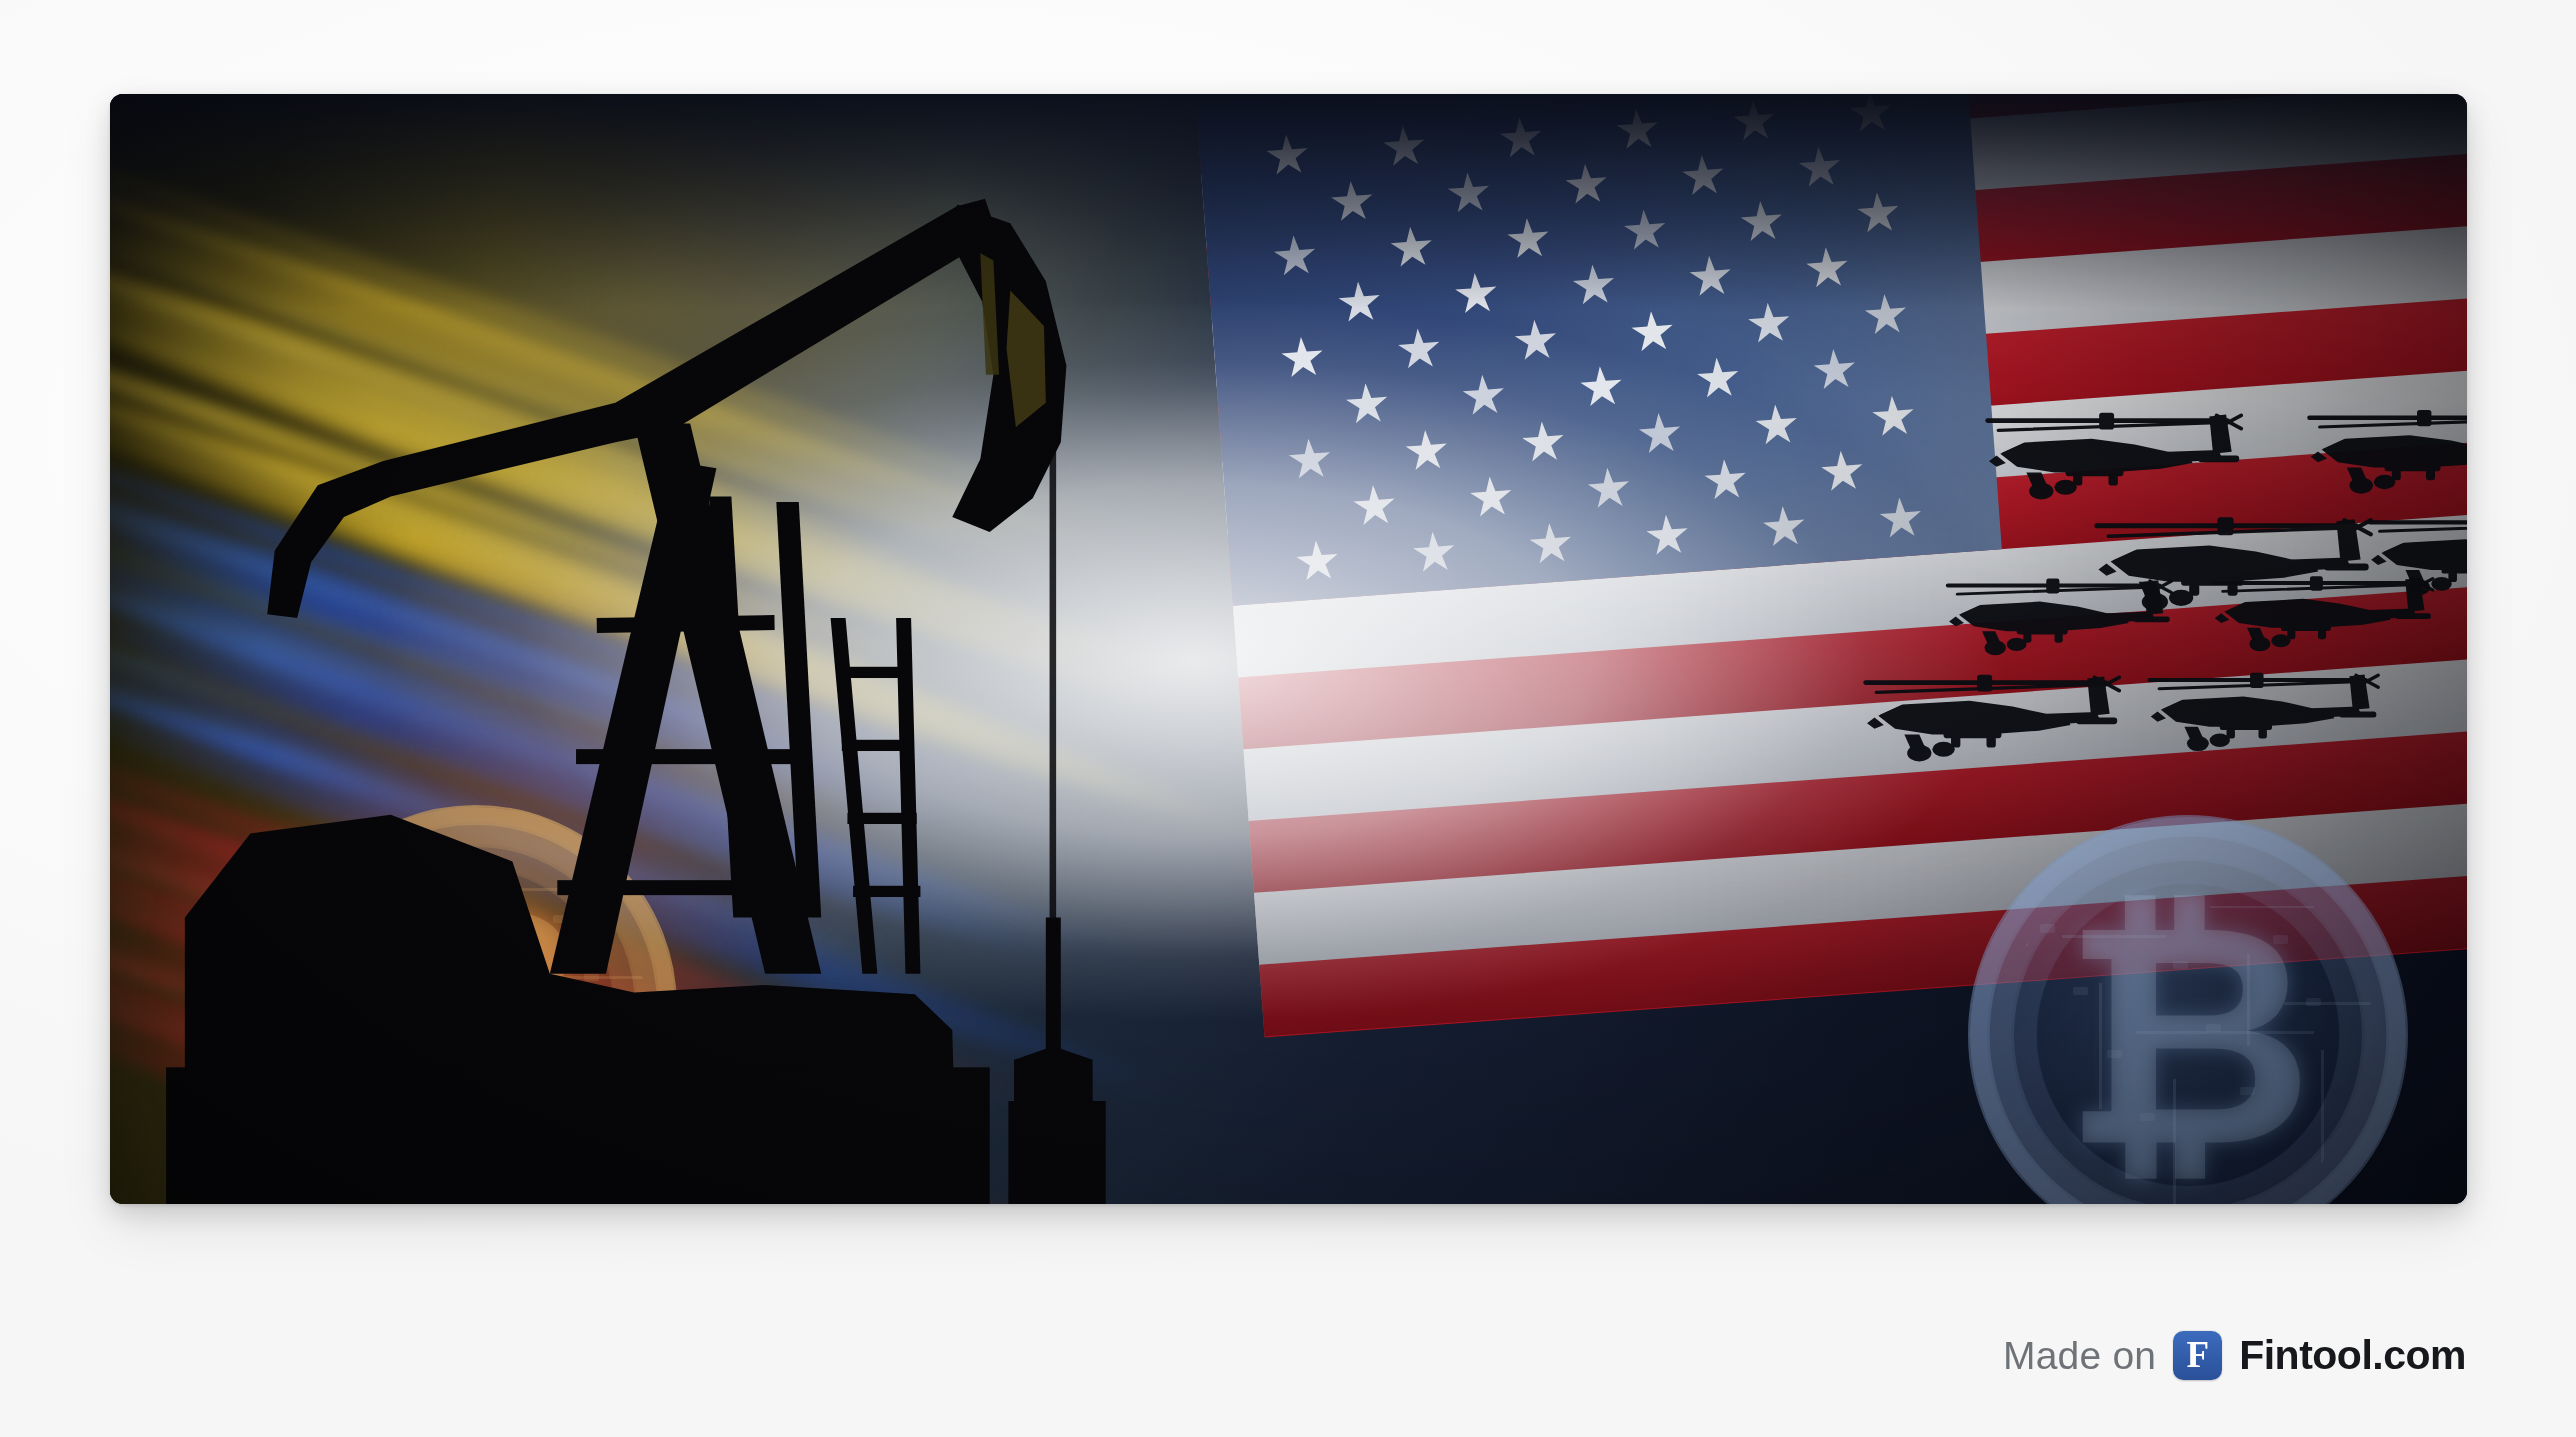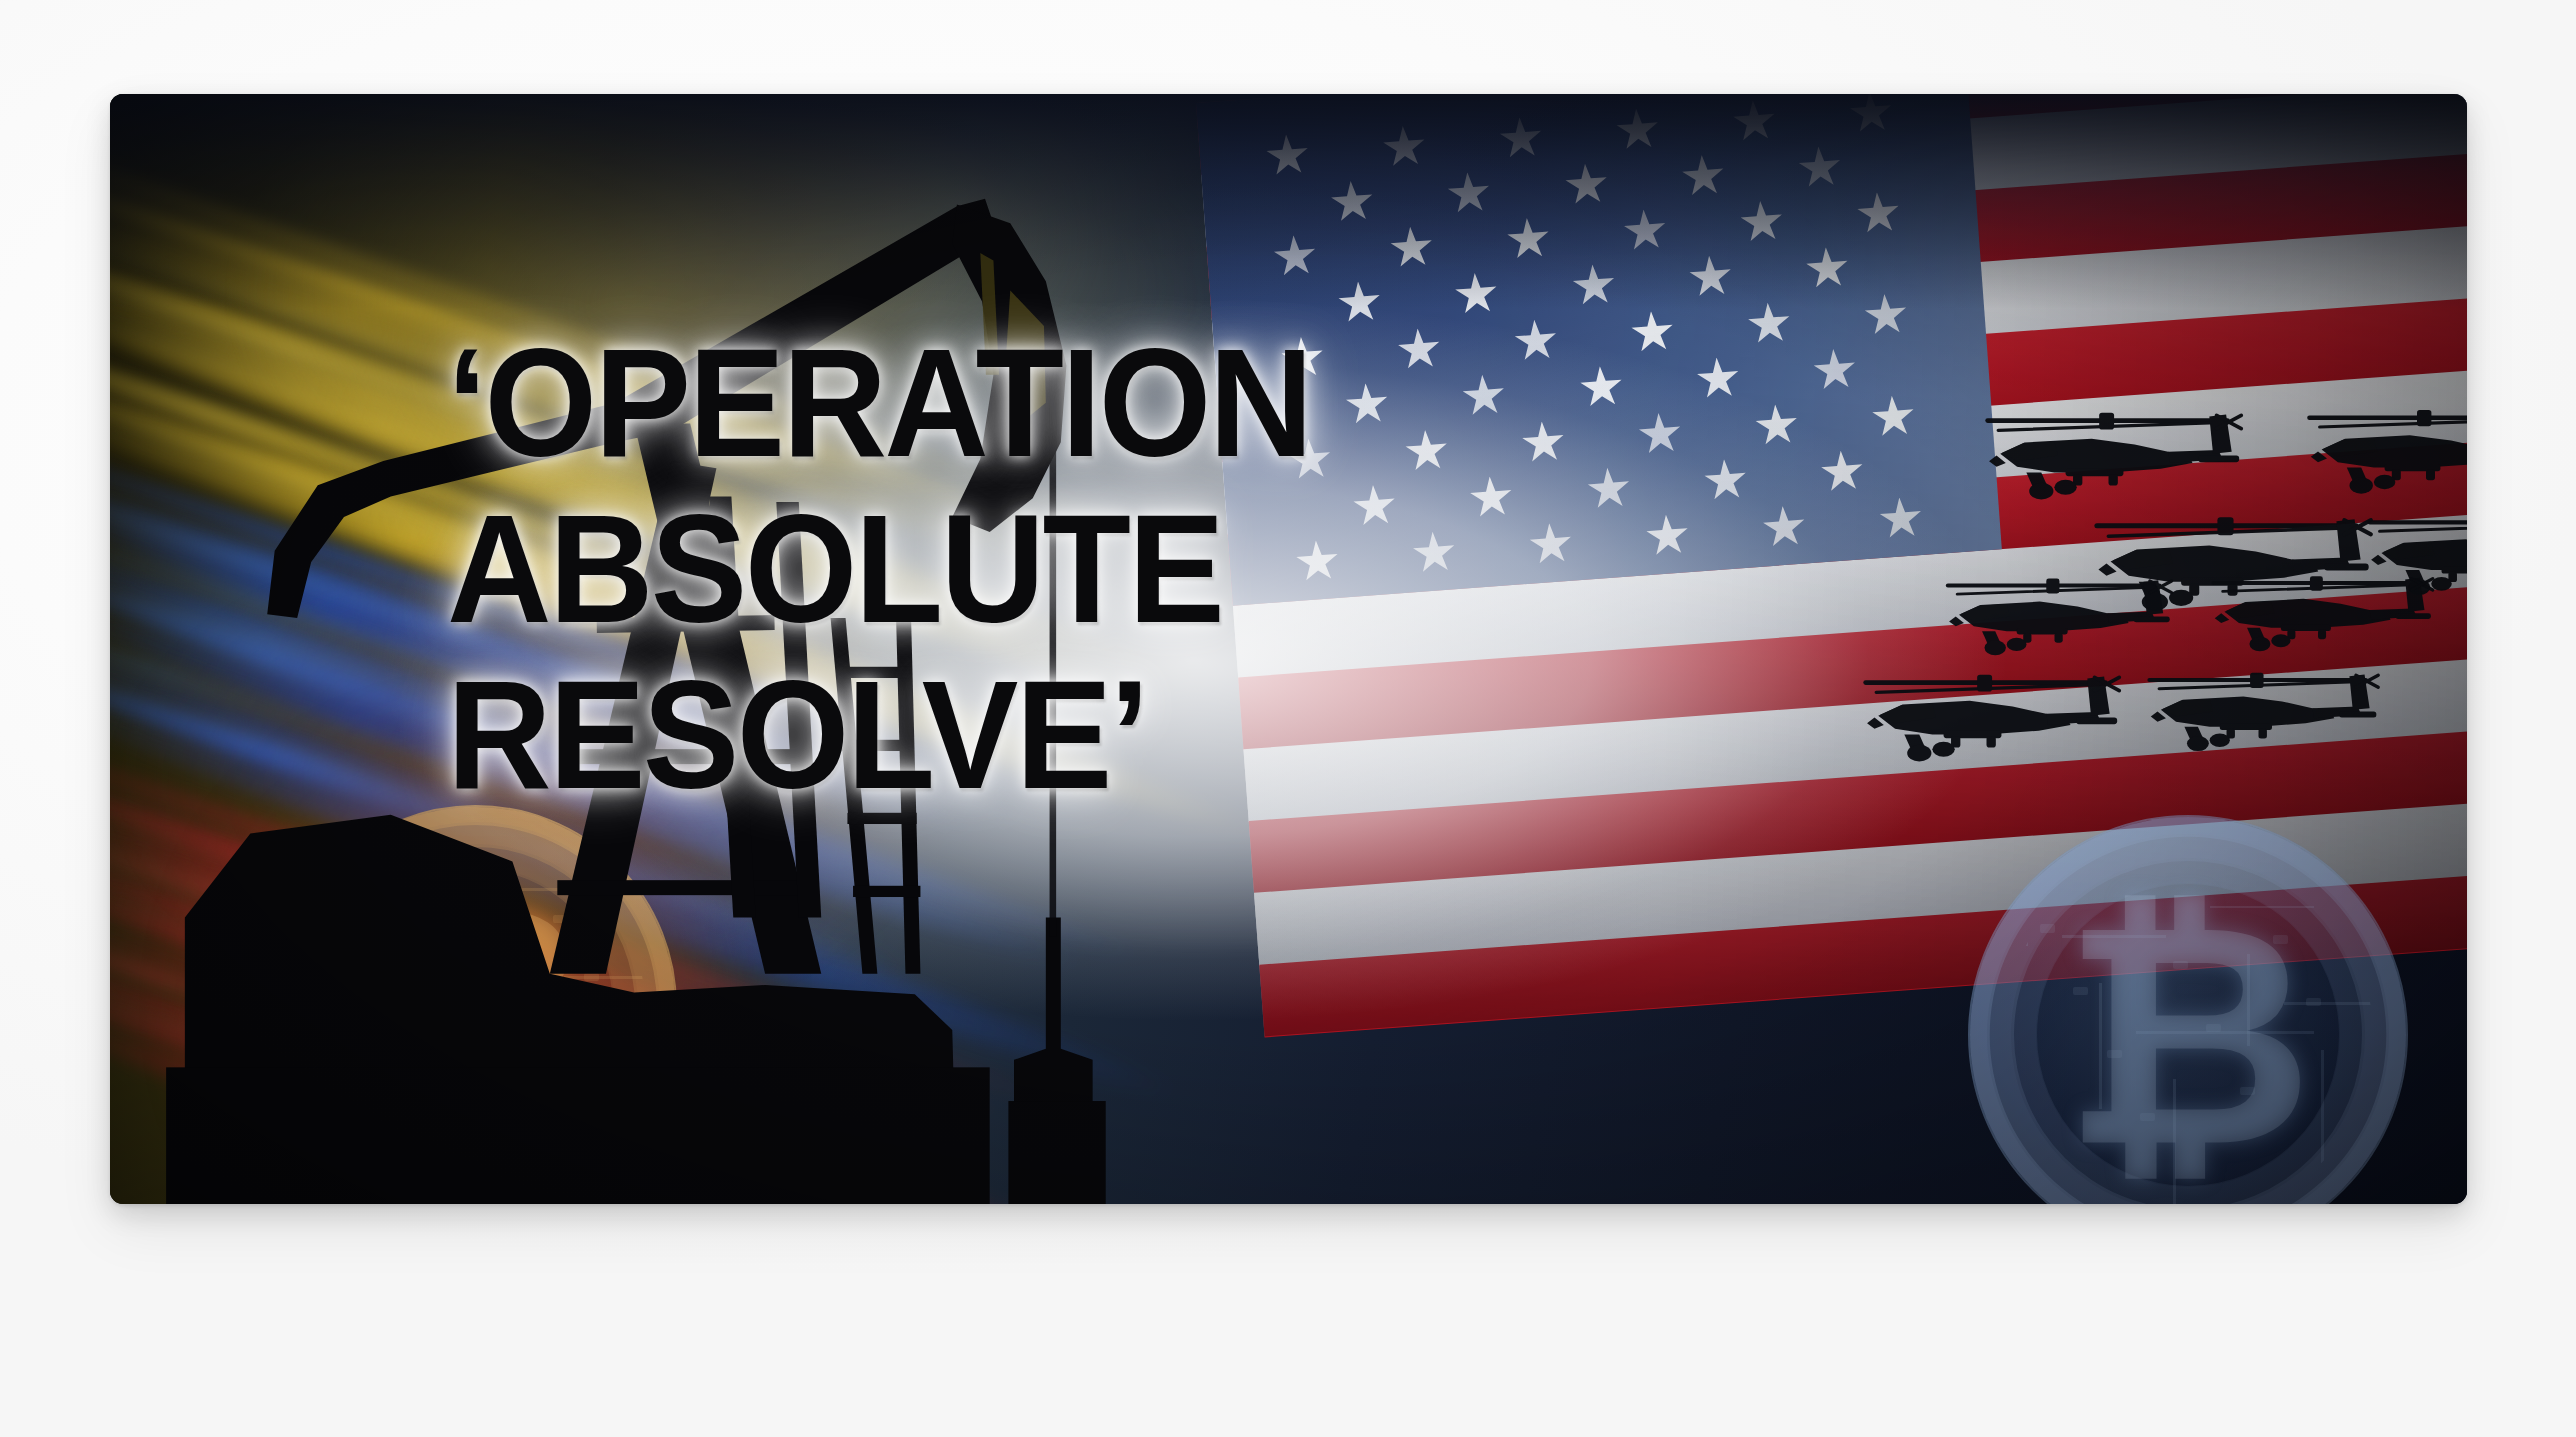--- a/index.html
+++ b/index.html
@@ -625,23 +625,25 @@
             <path d="M62 84 L70 102 L86 102 L78 84 Z"></path>
             <ellipse cx="78" cy="104" rx="13" ry="9"></ellipse>
             <ellipse cx="104" cy="100" rx="12" ry="8"></ellipse>
             <path d="M30 66 L22 72 L30 78 L40 74 Z"></path>
           </g>
         </svg>
       </div>
 
     <div class="layer" style="background:radial-gradient(ellipse 1591px 842px at 50% 50%, rgba(0,0,0,0) 46%, rgba(0,0,0,.30) 82%, rgba(0,0,0,.52) 100%);"></div>
 
-    <div class="title-block">
-      <div class="title-line">‘OPERATION</div>
-      <div class="title-line">ABSOLUTE</div>
-      <div class="title-line">RESOLVE’</div>
+
+  </div>
+
+  <div class="brand">
+    <div class="brand-made">Made on</div>
+    <div class="brand-logo">
+      <span>F</span>
     </div>
-
+    <div class="brand-name">Fintool.com</div>
   </div>
 
-
 </div>
 
 
 </body></html>

